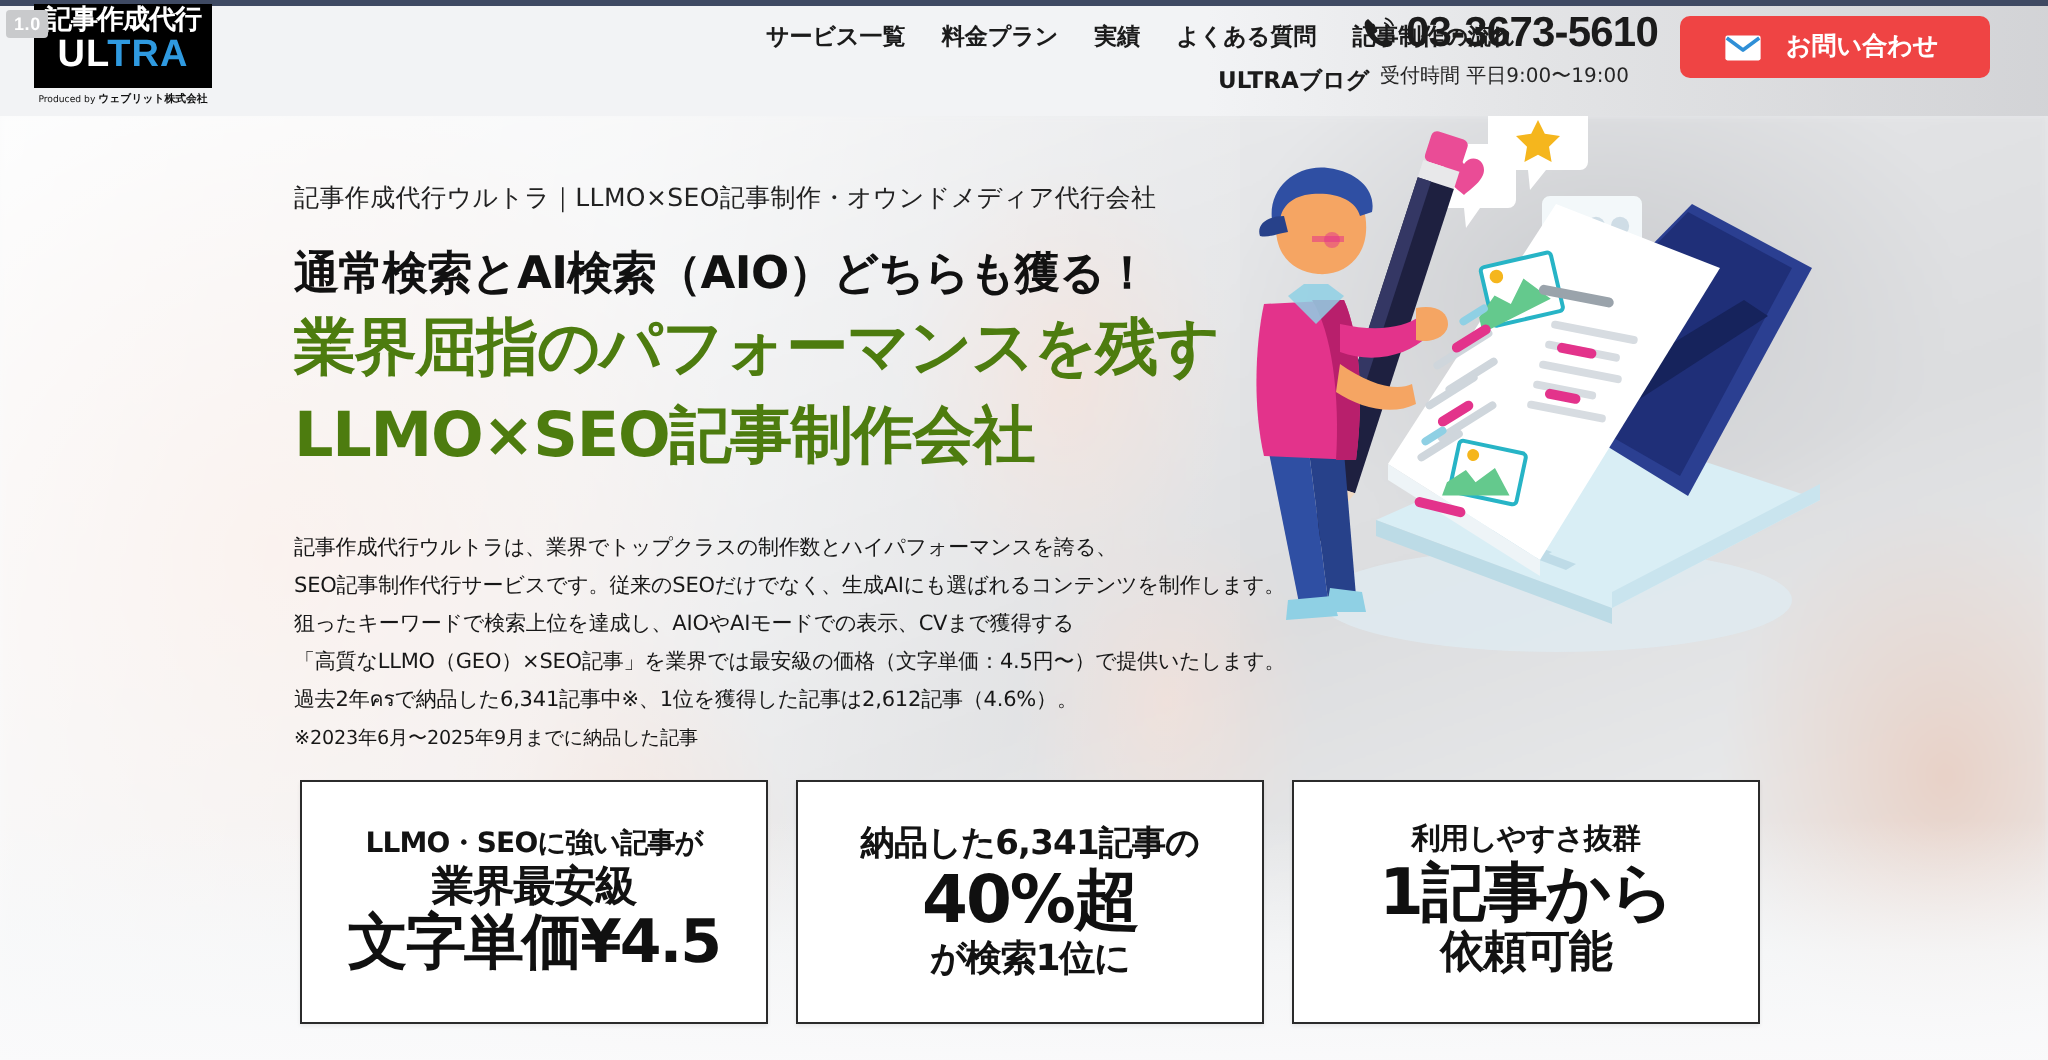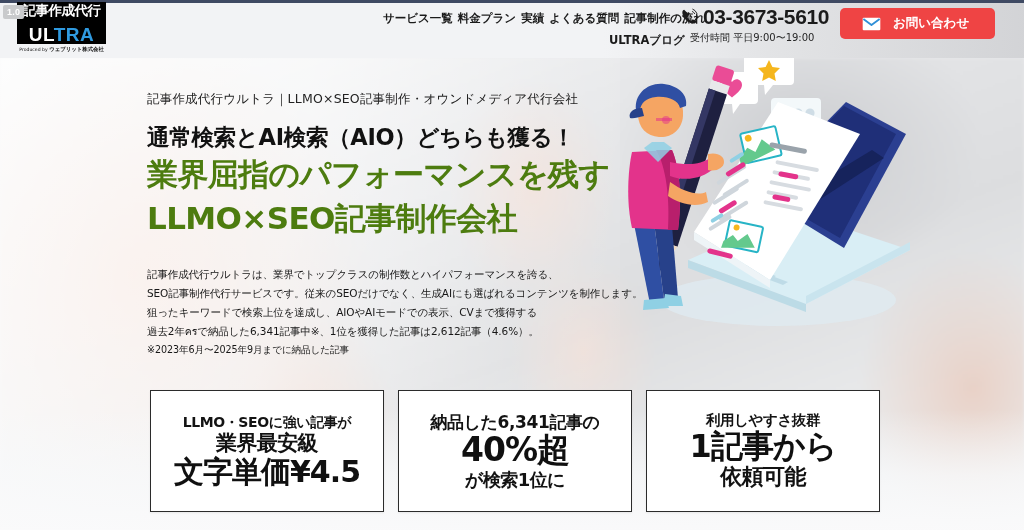--- a/index.html
+++ b/index.html
@@ -38,21 +38,21 @@
     z-index: 33;
   }
 
   .logo {
     position: absolute; top: 2px; left: 17px;
     width: 89px; height: 53px;
     z-index: 32;
   }
   .logo-box {
     width: 89px; height: 42px; background: #000000;
-    display: flex; flex-direction: column; align-items: center; justify-content: space-between;
+    display: flex; flex-direction: column; align-items: center; justify-content: flex-start;
     padding-top: 1px;
   }
   .logo-kanji {
     color: #ffffff; font-size: 13.5px; font-weight: bold;
     letter-spacing: -0.5px; line-height: 1.05;
     font-family: "DejaVu Sans", "Liberation Sans", sans-serif;
     white-space: nowrap;
   }
   .logo-ultra {
     font-size: 19px; font-weight: bold; line-height: 1;
@@ -63,21 +63,21 @@
   .logo-ultra .c-white { color: #ffffff; }
   .logo-sub {
     text-align: center; font-size: 4.6px; color: #111; margin-top: 2px;
     letter-spacing: 0px; white-space: nowrap;
     font-family: "DejaVu Sans", sans-serif;
   }
   .logo-sub b { font-size: 5.4px; }
 
   .nav {
     position: absolute; top: 11px; left: 383px;
-    display: flex; gap: 5px;
+    display: flex; gap: 18px;
     z-index: 33;
   }
   .nav-item {
     font-size: 11.5px; color: #1b1b1b; font-weight: bold;
     white-space: nowrap; cursor: pointer;
     font-family: "DejaVu Sans", "Liberation Sans", sans-serif;
   }
   .nav-row2 {
     position: absolute; top: 33px; left: 609px;
     z-index: 33;
@@ -389,20 +389,21 @@
   <div class="headline">
     <div class="h-line1">通常検索とAI検索（AIO）どちらも獲る！</div>
     <div class="h-line2">業界屈指のパフォーマンスを残す</div>
     <div class="h-line3">LLMO×SEO記事制作会社</div>
   </div>
 
   <div class="lead">
     <p>記事作成代行ウルトラは、業界でトップクラスの制作数とハイパフォーマンスを誇る、</p>
     <p>SEO記事制作代行サービスです。従来のSEOだけでなく、生成AIにも選ばれるコンテンツを制作します。</p>
     <p>狙ったキーワードで検索上位を達成し、AIOやAIモードでの表示、CVまで獲得する</p>
+    <p>「高質なLLMO（GEO）×SEO記事」を業界では最安級の価格（文字単価：4.5円〜）で提供いたします。</p>
     <p>過去2年ครで納品した6,341記事中※、1位を獲得した記事は2,612記事（4.6%）。</p>
     <p class="small">※2023年6月〜2025年9月までに納品した記事</p>
   </div>
 
   <div class="cards">
     <div class="card c1">
       <div class="c-top">LLMO・SEOに強い記事が</div>
       <div class="c-mid">業界最安級</div>
       <div class="c-big">文字単価¥4.5</div>
     </div>

